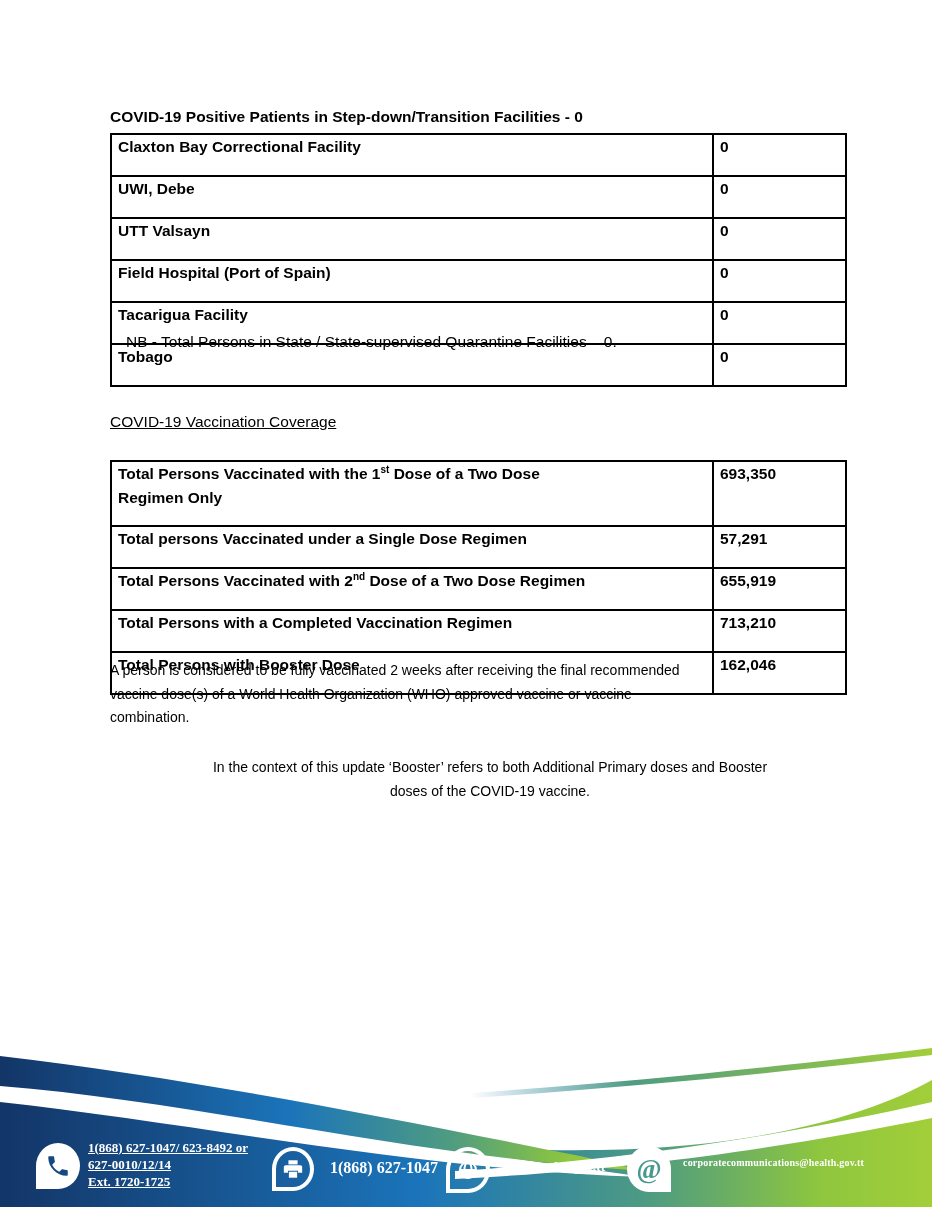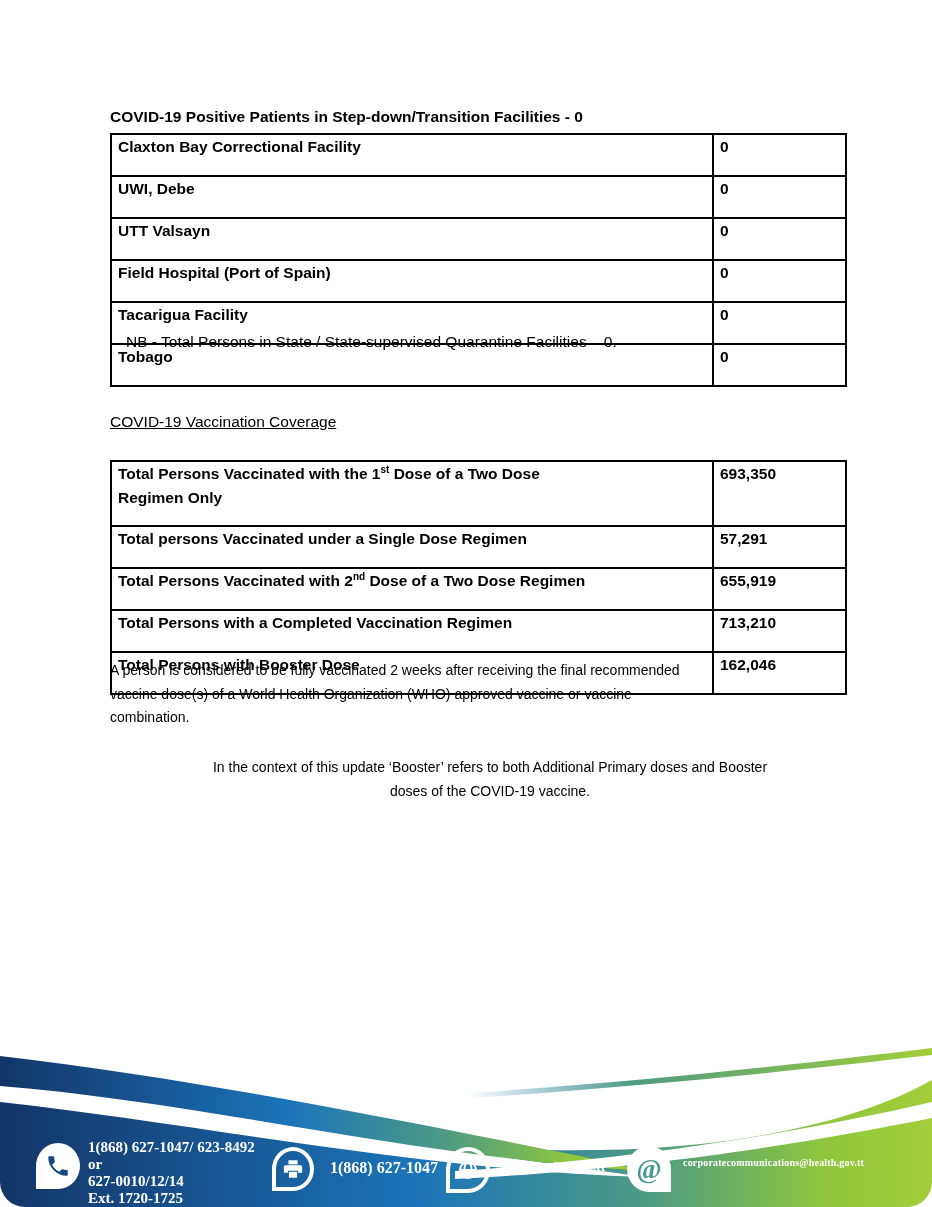--- a/index.html
+++ b/index.html
@@ -1,17 +1,17 @@
 <!DOCTYPE html>
 <html><head>
 <meta charset="utf-8">
 <style>
   html,body{margin:0;padding:0;background:#fff;}
   #page{position:relative;width:932px;height:1207px;background:#fff;overflow:hidden;
-        font-family:"Liberation Sans",sans-serif;color:#000;border-radius:25px;}
+        font-family:"Liberation Sans",sans-serif;color:#000;}
   .abs{position:absolute;}
 
   
   .doc-title{left:110px;top:108px;font-size:15.5px;font-weight:bold;}
   .nb-note{left:126px;top:333px;font-size:15.5px;}
   .section-heading{left:110px;top:413px;font-size:15.5px;text-decoration:underline;}
   .para{left:110px;top:0;width:760px;font-size:14px;line-height:23.5px;white-space:pre-line;}
   #para-1{top:659px;}
   #para-2{top:756px;text-align:center;}
 
@@ -23,21 +23,21 @@
                  vertical-align:top;padding:0 4px 16px 6px;line-height:23.5px;height:24px;
                  white-space:pre-line;overflow:hidden;}
   .data-table td.c-label{width:590px;}
   .data-table td.c-value{width:121px;}
   .data-table sup{font-size:10px;line-height:0;}
 
   
   #footer-wave{left:0;top:1040px;width:932px;height:167px;}
   .contact-text{position:absolute;color:#fff;font-family:"Liberation Serif",serif;
                 font-weight:bold;white-space:pre-line;}
-  #phone-text{left:88px;top:1139px;font-size:15px;line-height:17px;width:180px;}
+  #phone-text{left:88px;top:1139px;font-size:13px;line-height:17px;width:180px;text-decoration:underline;}
   #fax-text{left:330px;top:1159px;font-size:16px;}
   #web-text{left:502px;top:1159px;font-size:13.5px;}
   #email-text{left:683px;top:1157px;font-size:10px;letter-spacing:0.2px;}
 
   .pin{position:absolute;width:44px;height:46px;box-sizing:border-box;
        display:flex;align-items:center;justify-content:center;}
   .pin.tail-bl{border-radius:50% 50% 50% 0;}
   .pin.tail-br{border-radius:50% 50% 0 50%;}
   .pin.fill{background:#fff;}
   .pin.ring{border:4px solid #fff;background:transparent;}

